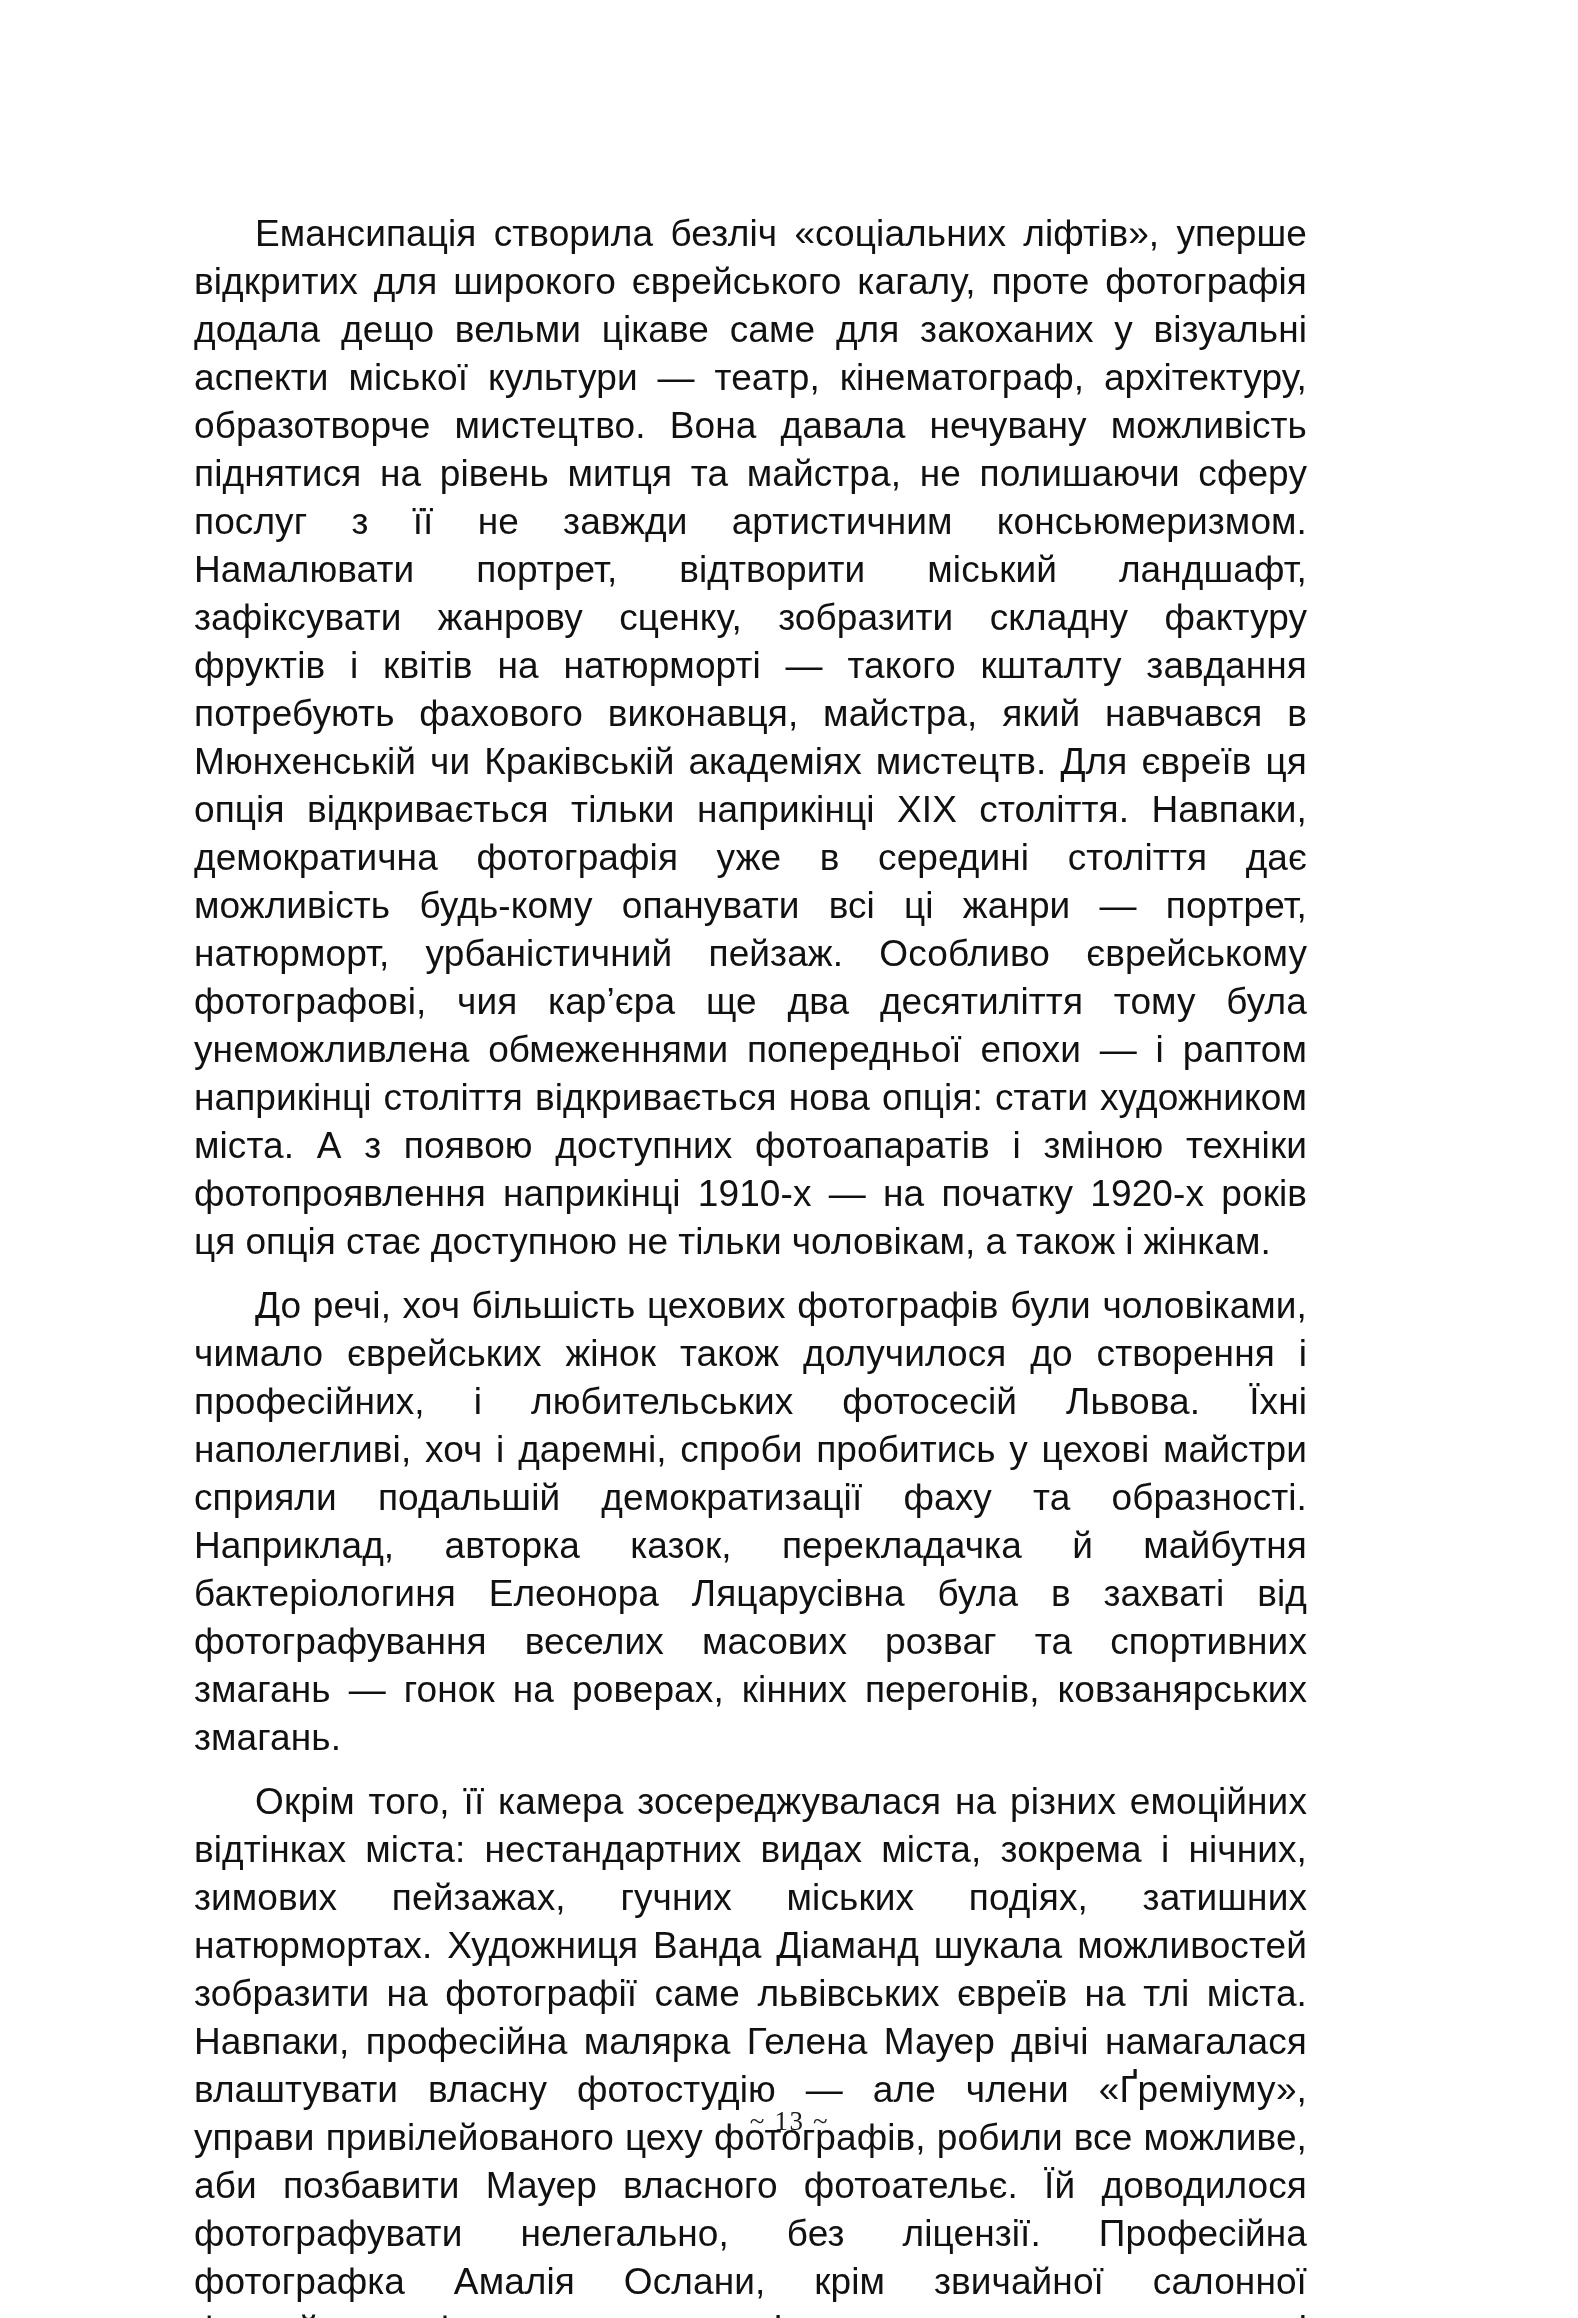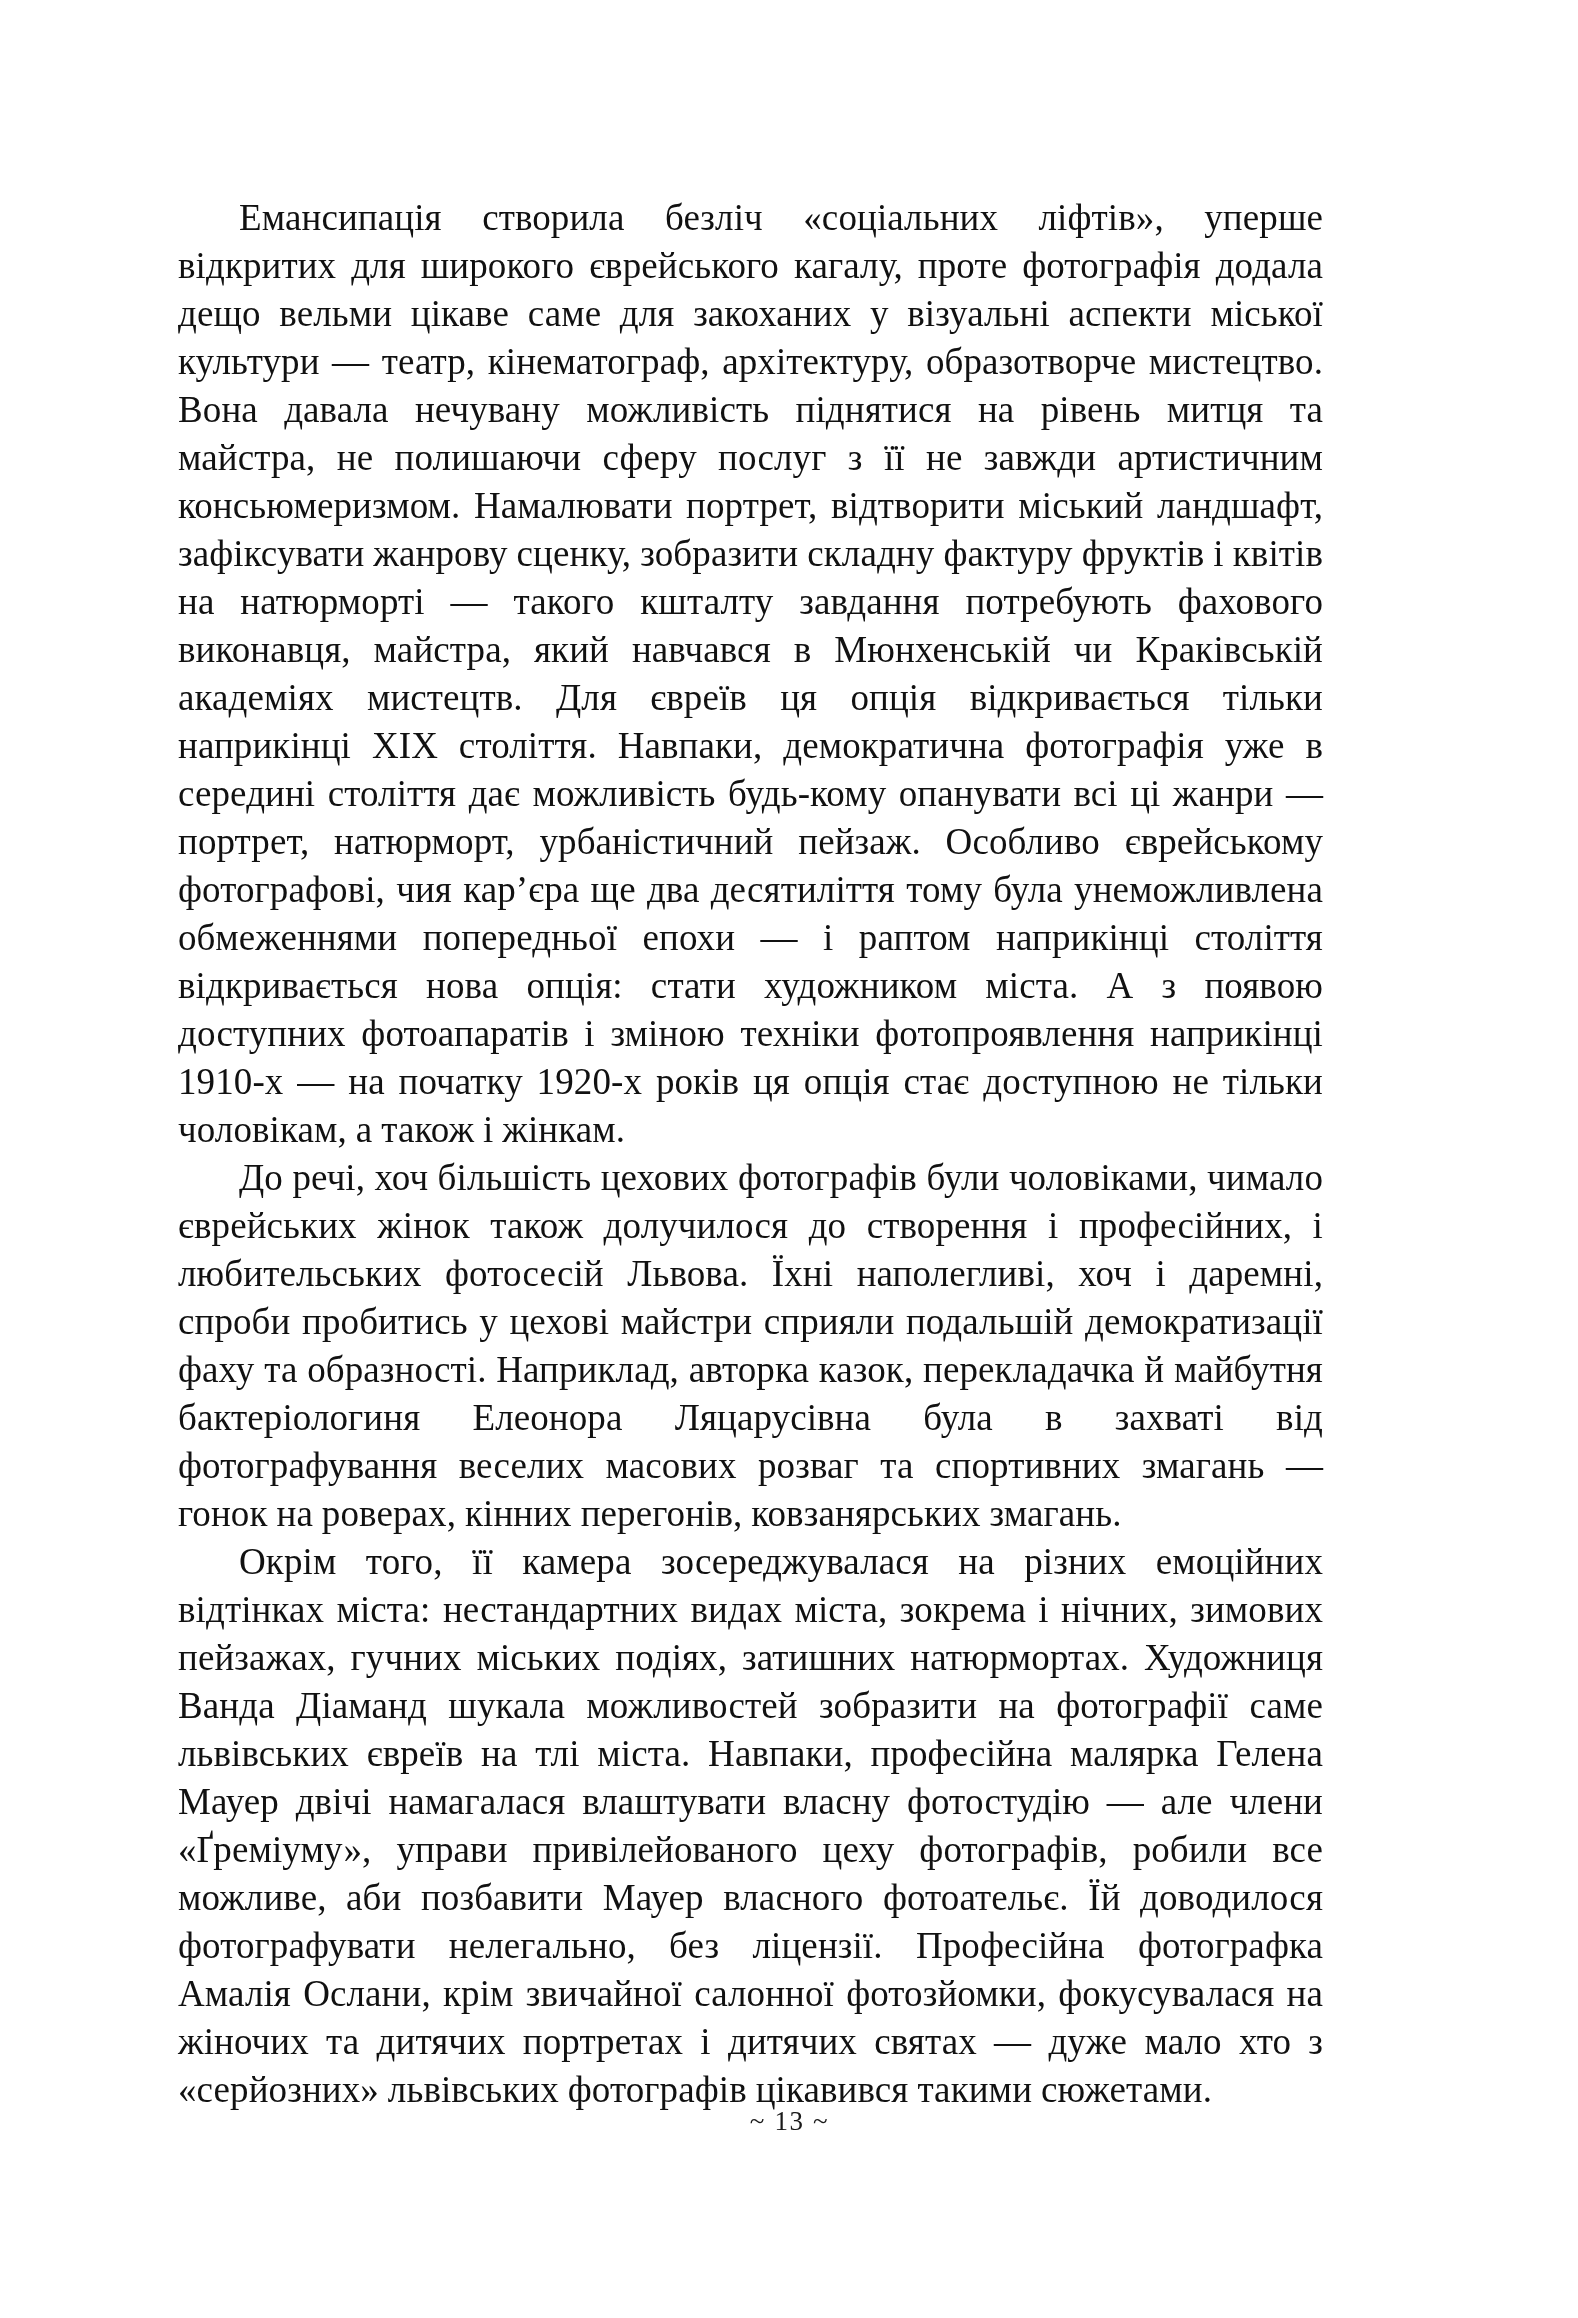--- a/index.html
+++ b/index.html
@@ -19,22 +19,22 @@
   }
 
   .text-column {
     position: absolute;
     left: 178px;
     top: 194px;
     width: 1145px;
   }
 
   .para {
-    margin: 0;
-    font-family: Liberation Serif, serif;
+    margin: 16px;
+    font-family: Liberation Sans, sans-serif;
     font-size: 37px;
     line-height: 48px;
     color: #111111;
     text-align: justify;
     text-justify: inter-word;
     text-indent: 61px;
     hyphens: manual;
     -webkit-hyphens: manual;
     word-spacing: -0.4px;
     letter-spacing: 0.1px;

